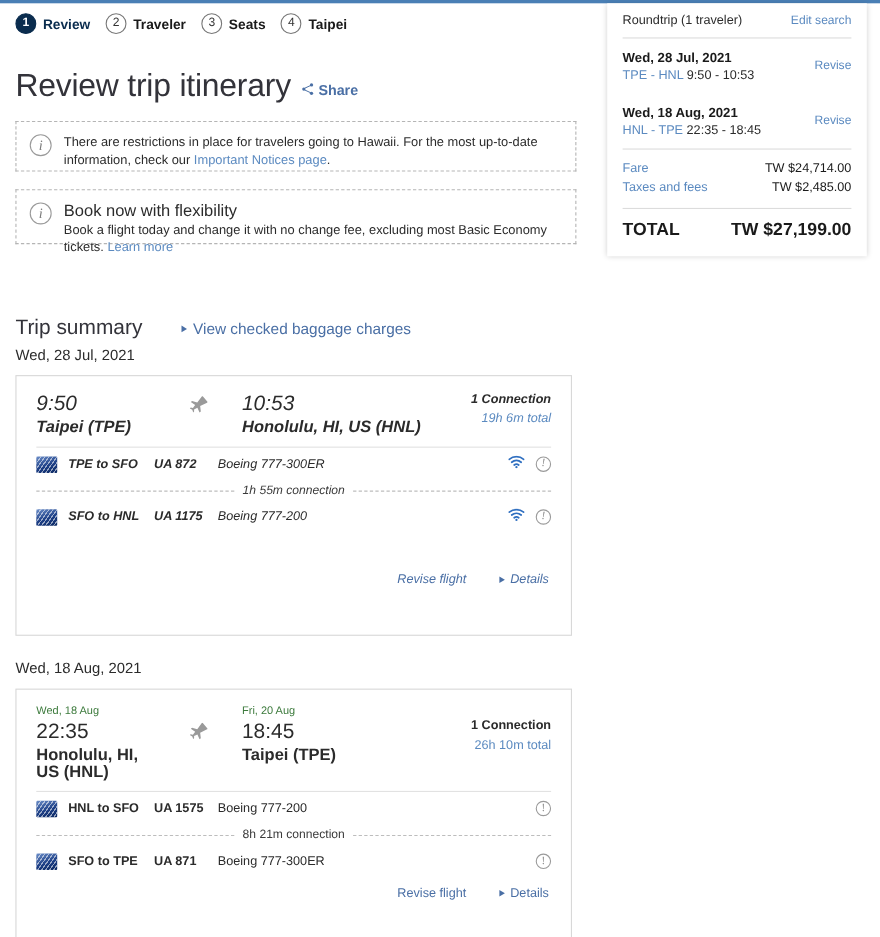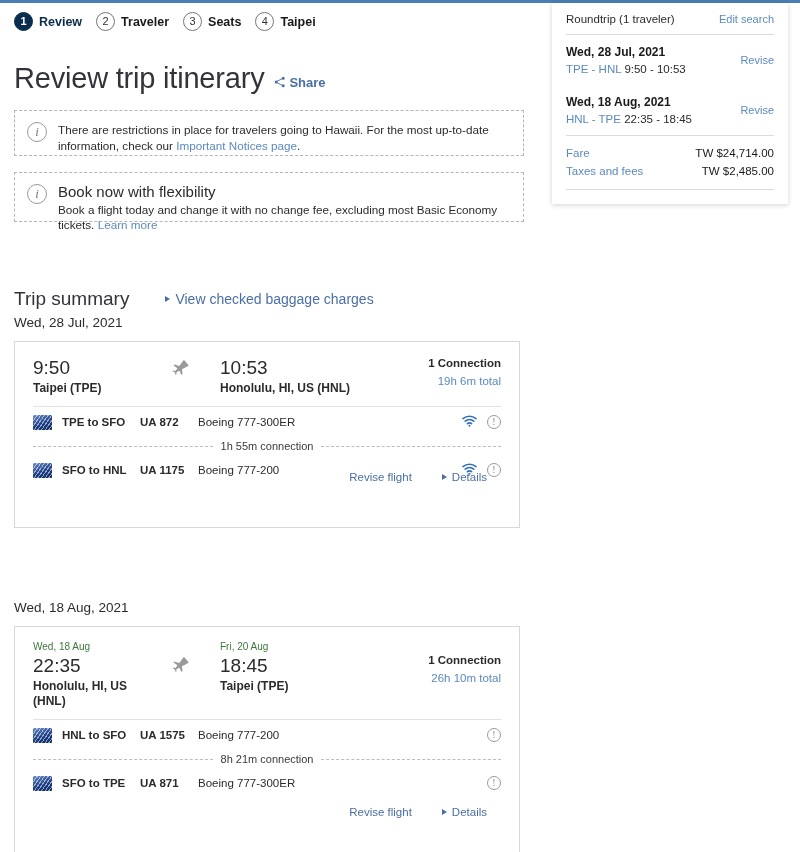--- a/index.html
+++ b/index.html
@@ -96,33 +96,33 @@
     position: absolute; left: 14px;
     font-size: 13.5px; color: #2b2b2b;
   }
   #seg-date-out { top: 315px; }
   #seg-date-ret { top: 600px; }
 
   .flight-card {
     position: absolute; left: 14px; width: 506px;
     background: #fff; border: 1px solid #d8d8d8;
   }
-  #flight-card-out { top: 341px; height: 187px; }
+  #flight-card-out { top: 341px; height: 237px; font-style: italic; }
   #flight-card-ret { top: 626px; height: 237px; }
 
   
   .card-head {
     display: flex; align-items: flex-start;
     padding: 14px 18px 10px 18px;
     position: relative;
   }
   .endpoint { min-width: 0; }
   .ep-date { font-size: 10px; color: #3c7a3c; line-height: 12px; margin-bottom: 1px; }
   .ep-time { font-size: 19px; color: #2b2b2b; line-height: 23px; font-weight: 400; }
-  .ep-place { font-size: 12px; color: #2b2b2b; font-weight: bold; line-height: 15px; margin-top: 2px; }
+  .ep-place { font-size: 15px; color: #2b2b2b; font-weight: bold; line-height: 15px; margin-top: 2px; }
   .plane-icon {
     margin: 0 30px; align-self: flex-start; padding-top: 4px; flex: none;
   }
   .card-head .ep-from { width: 108px; }
   .card-head.has-dates .plane-icon { padding-top: 16px; }
   .conn-info {
     position: absolute; right: 18px; top: 14px; text-align: right;
   }
   .card-head.has-dates .conn-info { top: 26px; }
   .conn-count { font-size: 11.5px; font-weight: bold; color: #2b2b2b; line-height: 15px; }
@@ -165,21 +165,21 @@
   
   .connection-row {
     display: flex; align-items: center; gap: 8px;
     margin: 0 18px; height: 18px;
   }
   .conn-dash { flex: 1; border-top: 1px dashed #bdbdbd; }
   .conn-text { font-size: 11px; color: #3a3a3a; white-space: nowrap; }
 
   
   .card-foot {
-    position: absolute; right: 32px; bottom: 44px;
+    position: absolute; right: 20px; bottom: 44px;
     display: flex; align-items: center; gap: 30px;
   }
   .foot-link { font-size: 11.5px; color: #4a6fa5; cursor: pointer; }
   .foot-link.with-tri { display: inline-flex; align-items: center; gap: 5px; }
 
   
   .summary-panel {
     position: absolute; top: 3px; right: 12px;
     width: 236px;
     background: #fff;
@@ -451,13 +451,17 @@
       <span class="sp-fare-value">TW $24,714.00</span>
     </div>
     <div class="sp-fare-row">
       <span class="sp-fare-label">Taxes and fees</span>
       <span class="sp-fare-value">TW $2,485.00</span>
     </div>
   </div>
 
   <div class="sp-rule"></div>
 
+  <div class="sp-total-row">
+    <span class="sp-total-label">TOTAL</span>
+    <span class="sp-total-value">TW $27,199.00</span>
+  </div>
 </div>
 
 </body></html>

